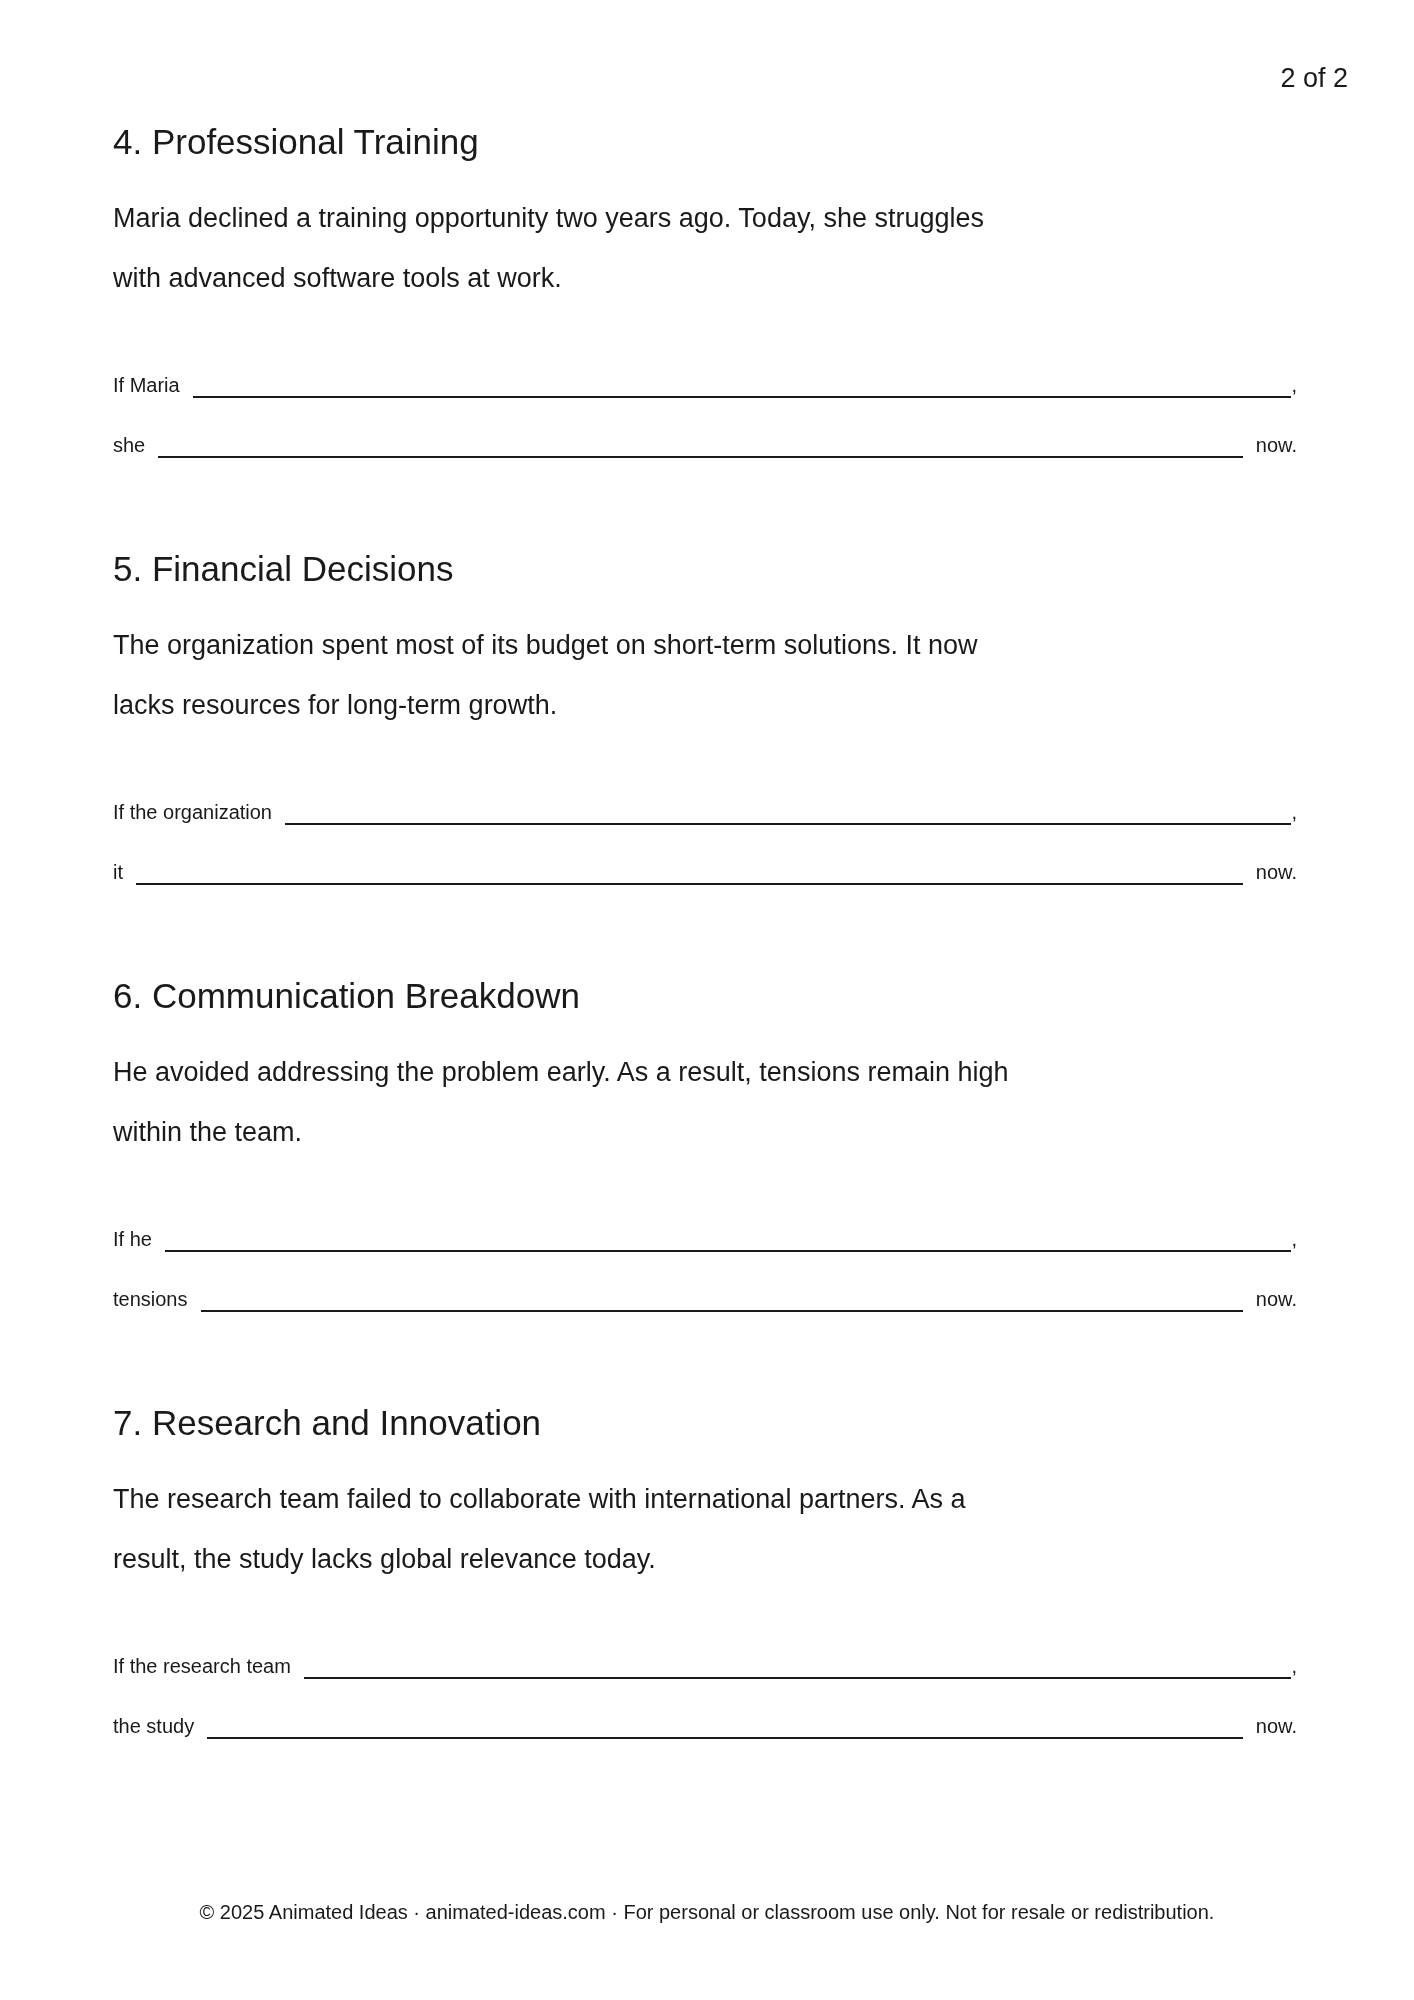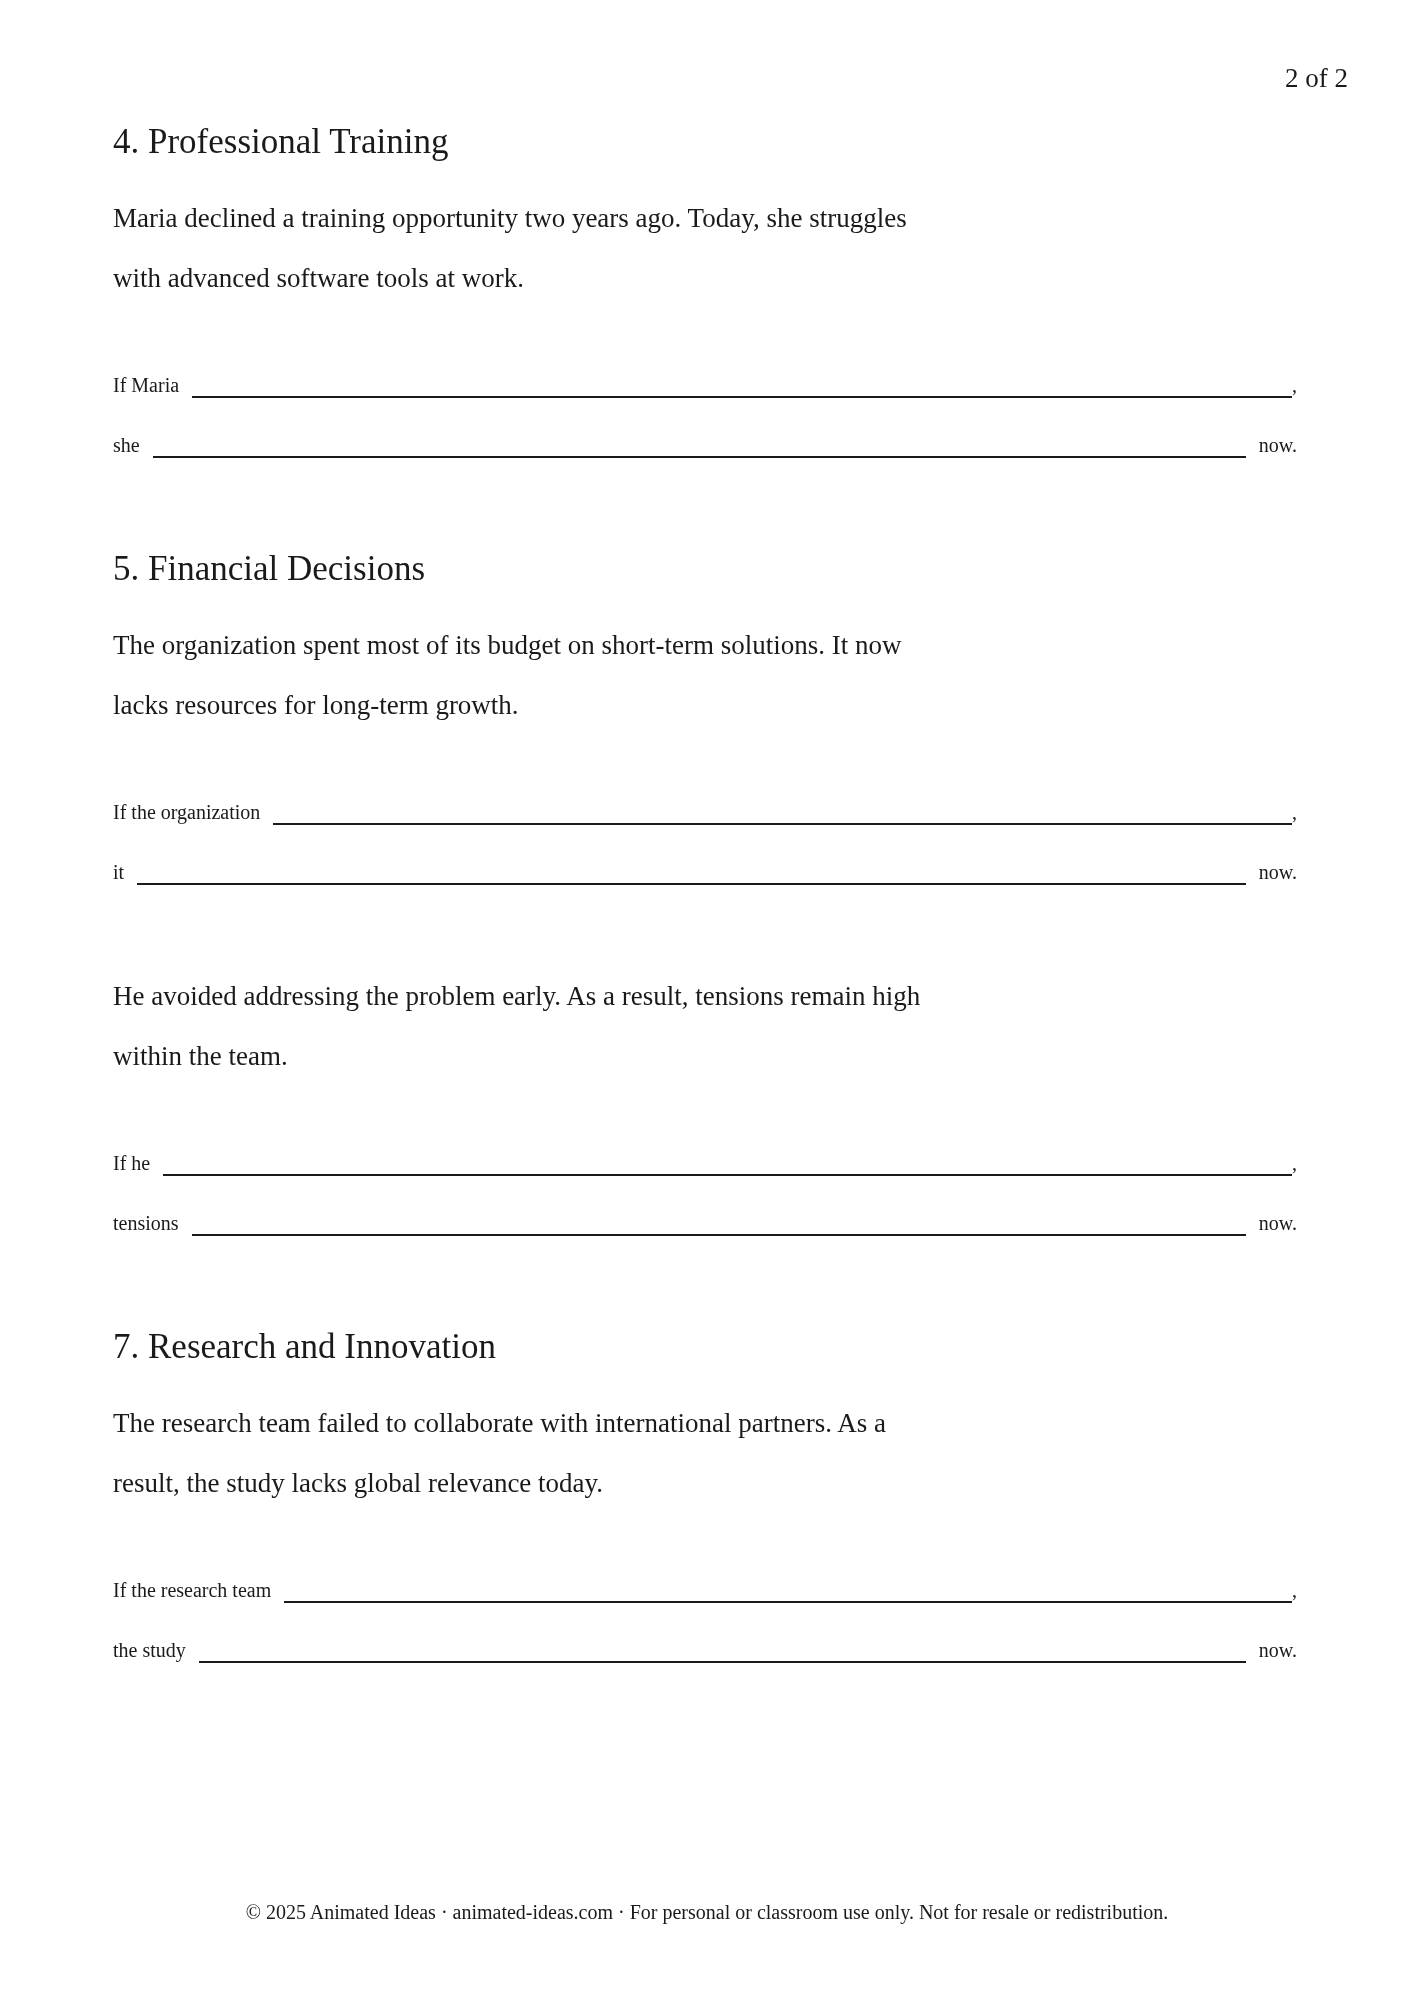--- a/index.html
+++ b/index.html
@@ -6,21 +6,21 @@
     margin: 0;
     padding: 0;
     background: #ffffff;
   }
   .page {
     position: relative;
     width: 1414px;
     height: 2000px;
     background: #ffffff;
     color: #1a1a1a;
-    font-family: Liberation Serif, serif;
+    font-family: Liberation Sans, sans-serif;
     overflow: hidden;
   }
   .page-number {
     position: absolute;
     top: 58px;
     right: 66px;
     font-size: 27px;
     line-height: 40px;
     color: #1a1a1a;
   }
@@ -130,20 +130,21 @@
         </div>
         <div class="blank-row">
           <span class="prefix">it</span>
           <span class="blank-line"></span>
           <span class="suffix-word">now.</span>
         </div>
       </div>
     </section>
 
     <section class="exercise">
+      <h2 class="ex-title">6. Communication Breakdown</h2>
       <p class="scenario">
         <span class="scenario-line">He avoided addressing the problem early. As a result, tensions remain high</span>
         <span class="scenario-line">within the team.</span>
       </p>
       <div class="blanks">
         <div class="blank-row">
           <span class="prefix">If he</span>
           <span class="blank-line"></span>
           <span class="suffix-tight">,</span>
         </div>

